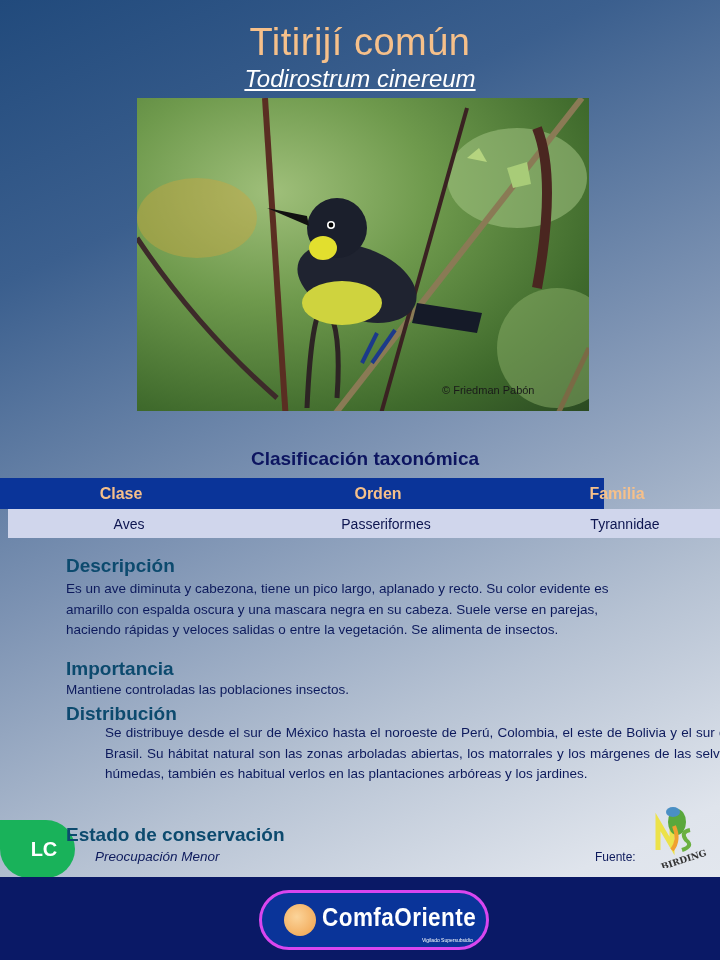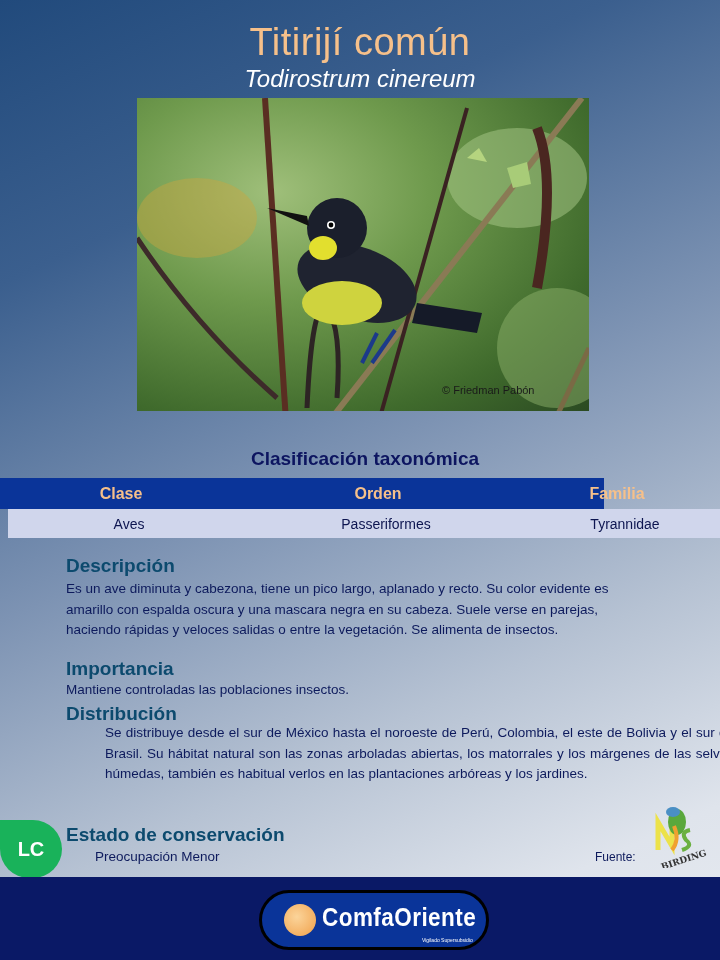--- a/index.html
+++ b/index.html
@@ -3,45 +3,45 @@
 <meta charset="utf-8">
 <style>
   html, body { margin:0; padding:0; }
   body { width:720px; height:960px; overflow:hidden; position:relative;
     font-family:"Liberation Sans", sans-serif;
     background: linear-gradient(155deg, #214a7c 0%, #3b5f8e 22%, #7d93b3 48%, #b6c2d3 70%, #dfe4ec 88%, #e6eaf0 100%);
   }
   .title { position:absolute; top:18px; left:0; width:720px; text-align:center;
     color:#f6c08a; font-size:38px; letter-spacing:0.5px; line-height:48px; }
   .subtitle { position:absolute; top:64px; left:0; width:720px; text-align:center;
-    color:#ffffff; font-style:italic; font-size:24px; line-height:30px; }
+    color:#ffffff; font-style:italic; font-size:24px; line-height:30px;text-decoration:underline; }
   .photo { position:absolute; left:137px; top:98px; width:452px; height:313px; overflow:hidden;
     background: radial-gradient(ellipse at 30% 30%, #9fbf7a 0%, #6f9a4d 35%, #3f6a2c 75%, #2b4a22 100%); }
   .photo svg { position:absolute; left:0; top:0; }
   .credit { position:absolute; left:305px; top:286px; font-size:11px; color:#1a1a1a; }
   .tax-title { position:absolute; top:448px; left:0; width:730px; text-align:center;
     color:#0d1560; font-weight:bold; font-size:19px; }
   .tax-head { position:absolute; top:478px; left:0; width:604px; height:31px; background:#0a3499;
     display:flex; align-items:center; }
   .tax-row { position:absolute; top:509px; left:8px; width:720px; height:29px; background:#d0d6ec;
     display:flex; align-items:center; }
   .cell { flex:none; text-align:center; }
   .c1 { width:242px; } .c2 { width:272px; } .c3 { width:206px; }
   .tax-head .cell { color:#f6c08a; font-weight:bold; font-size:16px; }
   .tax-row .cell { color:#0d1550; font-size:14px; }
   .sec-h { position:absolute; left:66px; color:#0c4a6e; font-weight:bold; font-size:19px;text-align:right; }
   .sec-p { position:absolute; left:66px; color:#0d1a5c; font-size:13.5px; line-height:20.5px; }
   .justify { text-align:justify; width:629px; }
   .lc { position:absolute; left:0; top:820px; width:62px; height:58px; background:#19b25a;
     border-radius:0 30px 30px 30px; color:#fff; font-weight:bold; font-size:20px;
-    display:flex; align-items:center; justify-content:center; }
+    display:flex; align-items:center; justify-content:center;padding-left:13px; }
   .fuente { position:absolute; left:595px; top:850px; font-size:12px; color:#0d1a5c; }
   .birding { position:absolute; left:650px; top:800px; width:62px; height:68px; }
   .footer { position:absolute; left:0; top:877px; width:720px; height:83px; background:#0a1966; }
-  .logo { position:absolute; left:259px; top:890px; width:230px; height:60px; border:3px solid #000000;
+  .logo { position:absolute; left:259px; top:890px; width:230px; height:60px; border:3px solid #d946ef;
     border-radius:34px; background:#0a3499; box-sizing:border-box; }
   .logo-text { position:absolute; left:60px; top:10px; color:#fff; font-weight:bold; font-size:25px;
     letter-spacing:0.5px; font-family:"Liberation Sans", sans-serif; transform:scaleX(0.9); transform-origin:left; }
   .logo-mark { position:absolute; left:22px; top:11px; width:32px; height:32px; border-radius:50%;
     background:radial-gradient(circle at 40% 40%, #fbd49a, #f0a04a); }
   .logo-small { position:absolute; left:160px; top:44px; color:#fff; font-size:5px; }
 </style>
 </head>
 <body>
 
@@ -96,21 +96,21 @@
 </div>
 
 <div class="sec-h" style="top:658px;">Importancia</div>
 <div class="sec-p" style="top:680px;">Mantiene controladas las poblaciones insectos.</div>
 
 <div class="sec-h" style="top:703px;">Distribución</div>
 <div class="sec-p justify" style="top:723px;margin-left:39px;">Se distribuye desde el sur de México hasta el noroeste de Perú, Colombia, el este de Bolivia y el sur de Brasil. Su hábitat natural son las zonas arboladas abiertas, los matorrales y los márgenes de las selvas húmedas, también es habitual verlos en las plantaciones arbóreas y los jardines.</div>
 
 <div class="lc">LC</div>
 <div class="sec-h" style="top:824px;">Estado de conservación</div>
-<div class="sec-p" style="top:847px; left:95px;">Preocupación  Menor</div>
+<div class="sec-p" style="top:847px; left:95px;font-style:italic;">Preocupación  Menor</div>
 
 <div class="fuente">Fuente:</div>
 <div class="birding">
   <svg width="62" height="68" viewBox="0 0 62 68">
     <path d="M8 50 L8 22 L22 46 L22 18" stroke="#ece24a" stroke-width="5" fill="none"></path>
     <ellipse cx="27" cy="22" rx="9" ry="13" fill="#5aa83c"></ellipse>
     <ellipse cx="23" cy="12" rx="7" ry="5" fill="#4a8fc4"></ellipse>
     <path d="M24 26 Q30 40 22 50" stroke="#f0a030" stroke-width="4" fill="none"></path>
     <path d="M40 30 Q30 32 36 40 Q44 46 32 50" stroke="#6ab040" stroke-width="4" fill="none"></path>
     <text x="10" y="64" font-size="9" font-weight="bold" fill="#333" font-family="DejaVu Serif, serif" transform="rotate(-18 30 60)">BIRDING</text>

